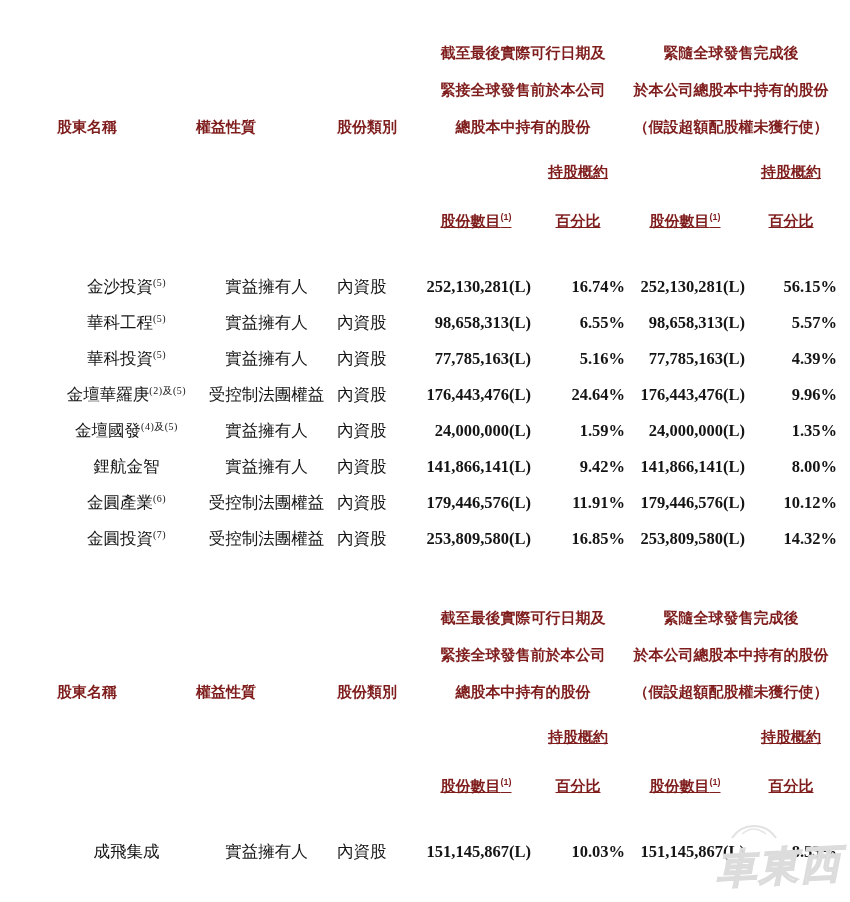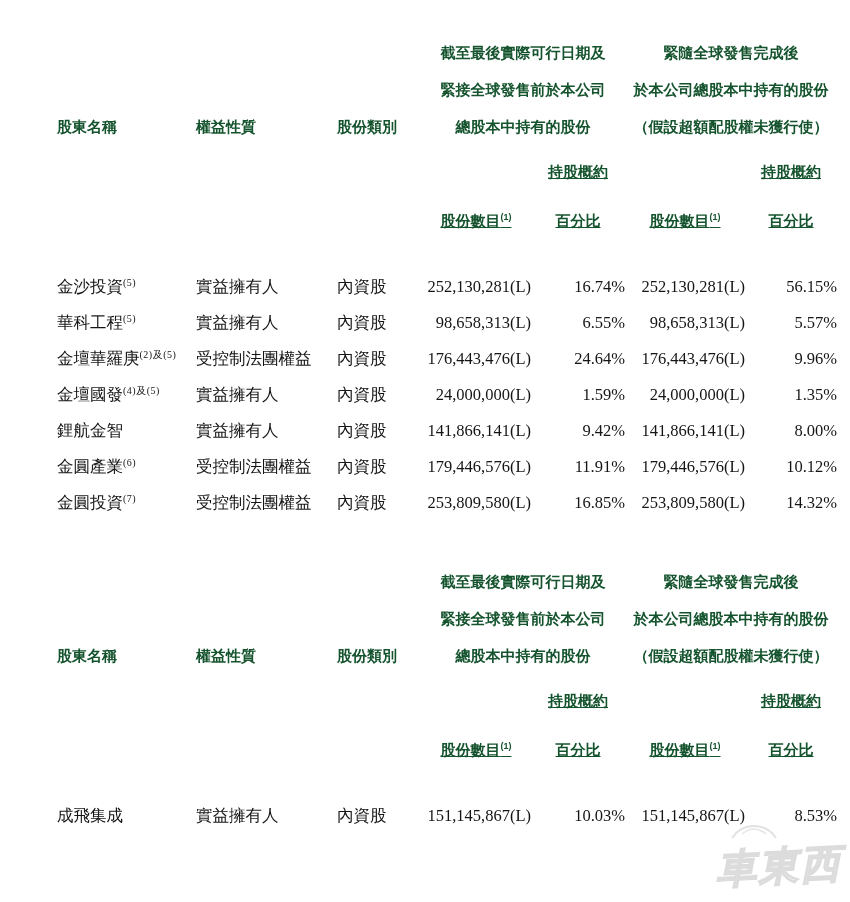--- a/index.html
+++ b/index.html
@@ -29,21 +29,21 @@
   col.c6 { width: 120px; }
   col.c7 { width: 92px; }
 
   thead th {
     font-family: "Liberation Sans", "DejaVu Sans", sans-serif;
     font-weight: bold;
     font-size: 15px;
     padding: 0;
     vertical-align: bottom;
     text-align: left;
-    color: #14532d;
+    color: #7f1d1d;
   }
   th.grp { text-align: center; }
   th.grp div { line-height: 37px; height: 37px; white-space: nowrap; }
   tr.left-heads th { line-height: 37px; }
   tr.approx-row th, tr.sub-row th {
     height: 37px;
     text-align: center;
     vertical-align: bottom;
     padding-bottom: 10px;
     white-space: nowrap;
@@ -58,23 +58,23 @@
   }
 
   tbody td {
     font-size: 16.5px;
     line-height: 20px;
     padding: 8px 0;
     white-space: nowrap;
     vertical-align: bottom;
   }
   tbody tr:first-child td { padding-top: 36px; }
-  td.cell-name, td.cell-nature { text-align: left; }
+  td.cell-name, td.cell-nature { text-align: center; }
   td.cell-class { text-align: left; }
-  td.num { text-align: right; }
+  td.num { text-align: right; font-weight: bold; }
   sup.rsup {
     font-size: 10px;
     line-height: 0;
     vertical-align: super;
     letter-spacing: 0.5px;
   }
 
   .watermark {
     position: absolute;
     right: 2px;
@@ -158,20 +158,29 @@
       <tr>
         <td class="cell-name"><span>華科工程</span><sup class="rsup">(5)</sup></td>
         <td class="cell-nature">實益擁有人</td>
         <td class="cell-class">內資股</td>
         <td class="num">98,658,313(L)</td>
         <td class="num">6.55%</td>
         <td class="num">98,658,313(L)</td>
         <td class="num">5.57%</td>
       </tr>
       <tr>
+        <td class="cell-name"><span>華科投資</span><sup class="rsup">(5)</sup></td>
+        <td class="cell-nature">實益擁有人</td>
+        <td class="cell-class">內資股</td>
+        <td class="num">77,785,163(L)</td>
+        <td class="num">5.16%</td>
+        <td class="num">77,785,163(L)</td>
+        <td class="num">4.39%</td>
+      </tr>
+      <tr>
         <td class="cell-name"><span>金壇華羅庚</span><sup class="rsup">(2)及(5)</sup></td>
         <td class="cell-nature">受控制法團權益</td>
         <td class="cell-class">內資股</td>
         <td class="num">176,443,476(L)</td>
         <td class="num">24.64%</td>
         <td class="num">176,443,476(L)</td>
         <td class="num">9.96%</td>
       </tr>
       <tr>
         <td class="cell-name"><span>金壇國發</span><sup class="rsup">(4)及(5)</sup></td>

